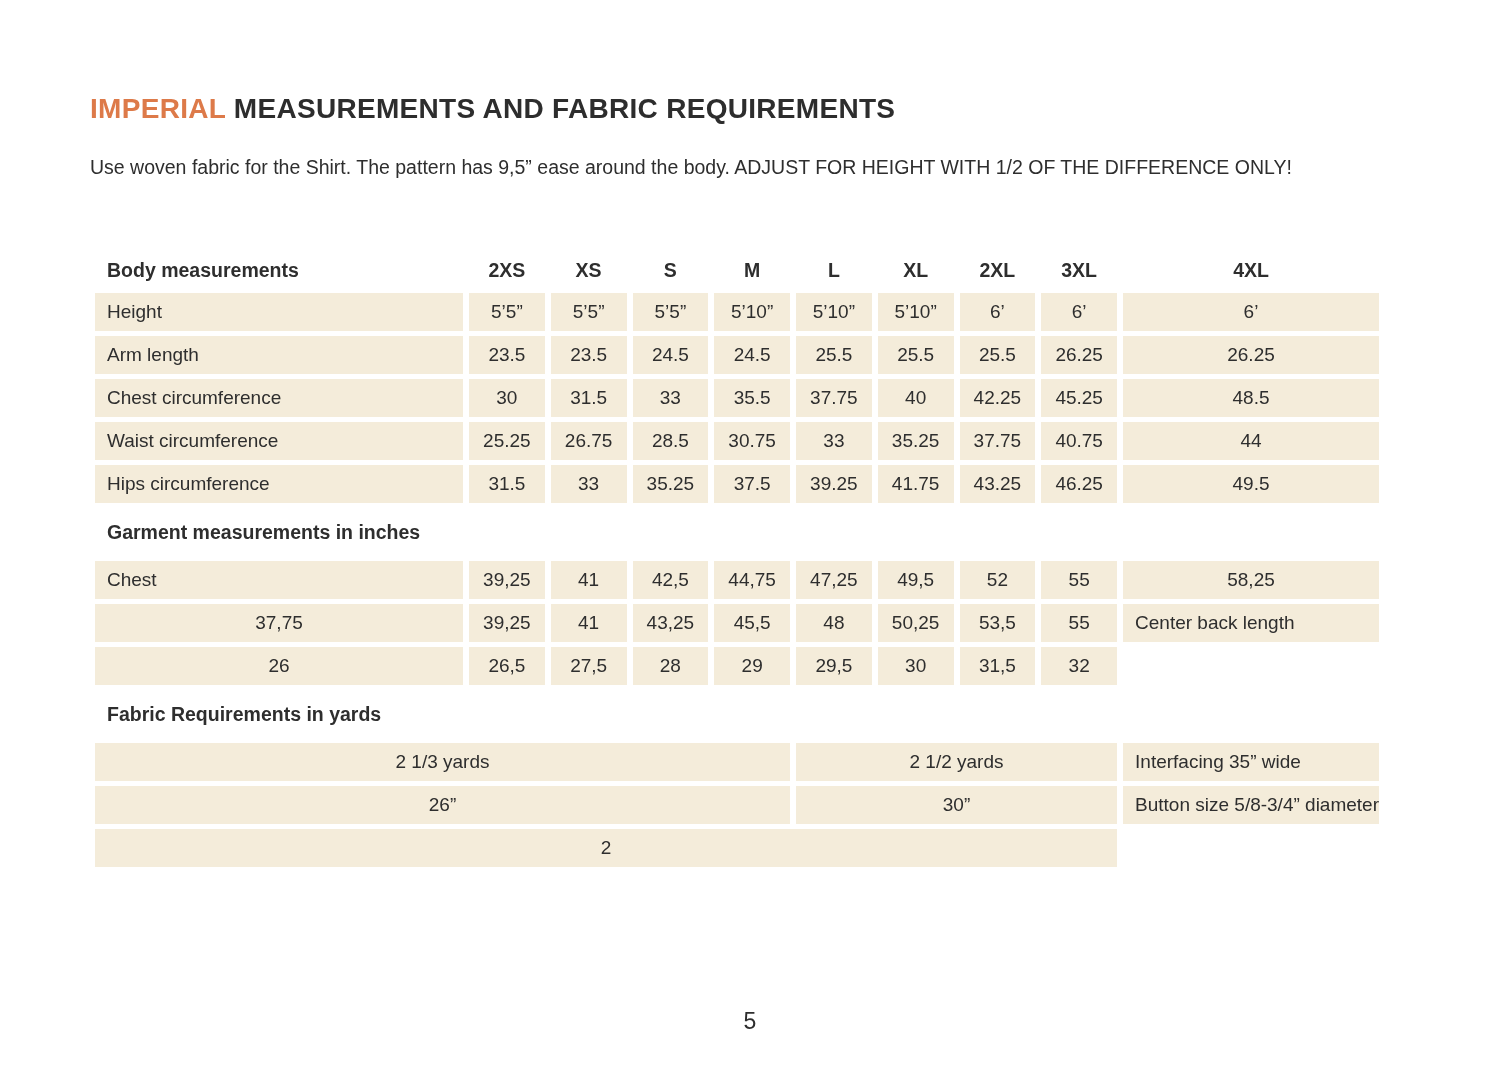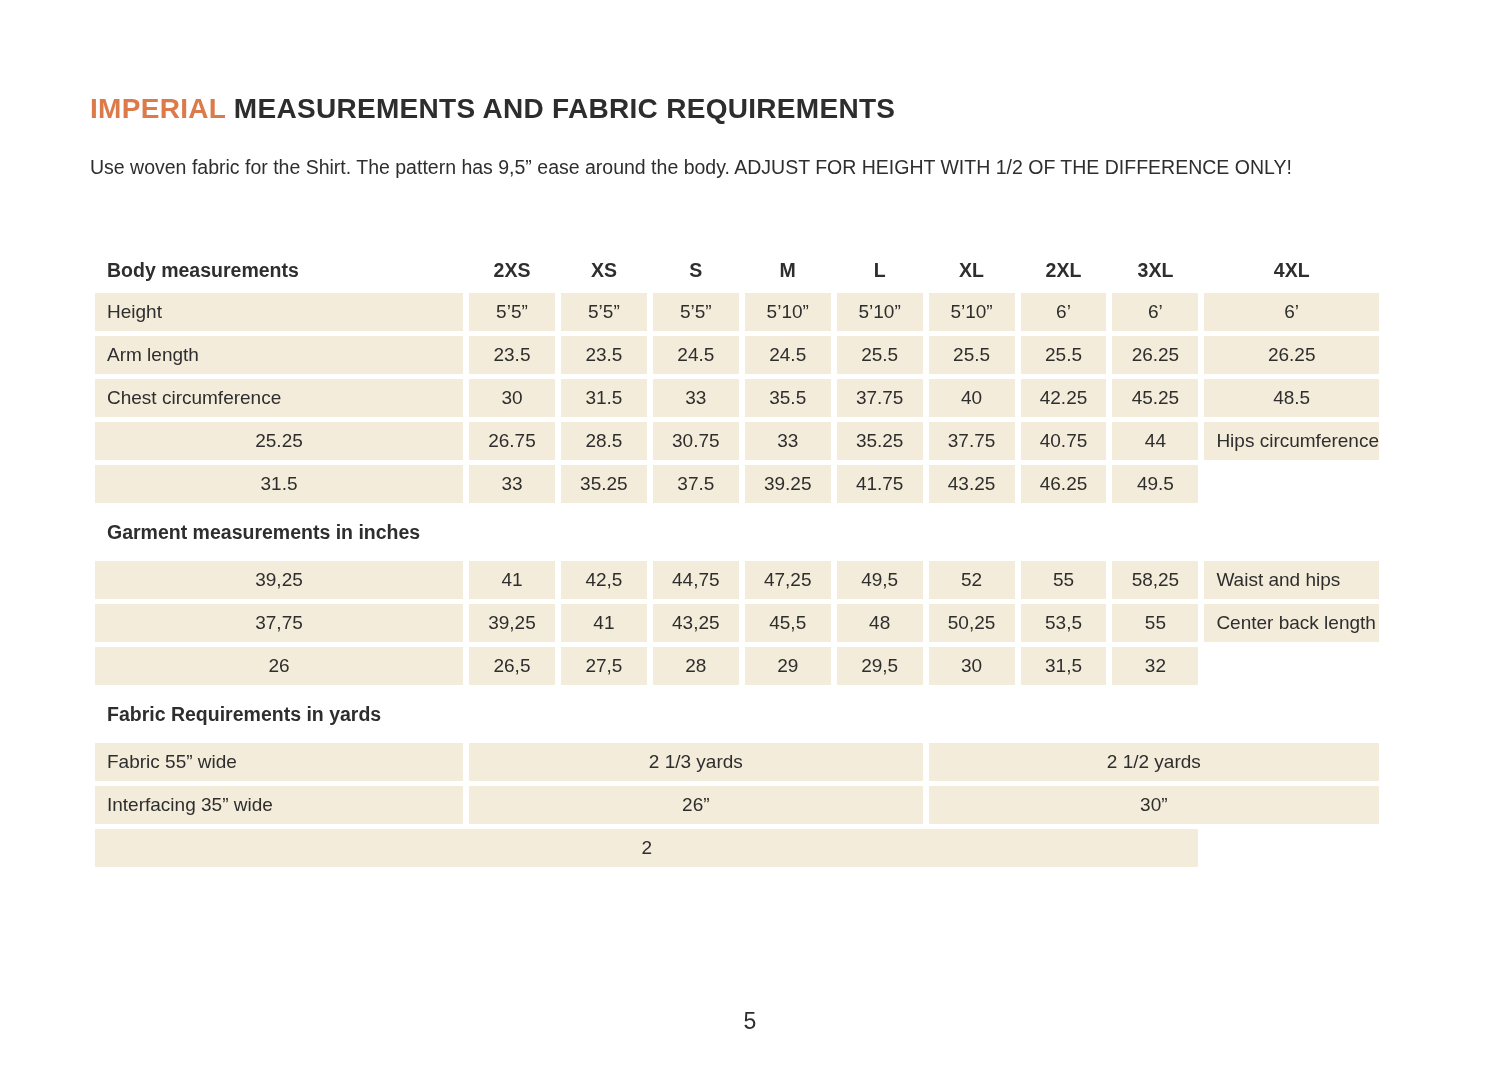--- a/index.html
+++ b/index.html
@@ -102,20 +102,21 @@
     <div class="c">30</div>
     <div class="c">31.5</div>
     <div class="c">33</div>
     <div class="c">35.5</div>
     <div class="c">37.75</div>
     <div class="c">40</div>
     <div class="c">42.25</div>
     <div class="c">45.25</div>
     <div class="c">48.5</div>
 
+    <div class="c lab">Waist circumference</div>
     <div class="c">25.25</div>
     <div class="c">26.75</div>
     <div class="c">28.5</div>
     <div class="c">30.75</div>
     <div class="c">33</div>
     <div class="c">35.25</div>
     <div class="c">37.75</div>
     <div class="c">40.75</div>
     <div class="c">44</div>
 
@@ -125,31 +126,31 @@
     <div class="c">35.25</div>
     <div class="c">37.5</div>
     <div class="c">39.25</div>
     <div class="c">41.75</div>
     <div class="c">43.25</div>
     <div class="c">46.25</div>
     <div class="c">49.5</div>
 
     <div class="sec">Garment measurements in inches</div>
 
+    <div class="c lab">Chest</div>
     <div class="c">39,25</div>
     <div class="c">41</div>
     <div class="c">42,5</div>
     <div class="c">44,75</div>
     <div class="c">47,25</div>
     <div class="c">49,5</div>
     <div class="c">52</div>
     <div class="c">55</div>
     <div class="c">58,25</div>
 
-    <div class="c lab">Waist and hips</div>
     <div class="c">37,75</div>
     <div class="c">39,25</div>
     <div class="c">41</div>
     <div class="c">43,25</div>
     <div class="c">45,5</div>
     <div class="c">48</div>
     <div class="c">50,25</div>
     <div class="c">53,5</div>
     <div class="c">55</div>
 
@@ -159,27 +160,27 @@
     <div class="c">27,5</div>
     <div class="c">28</div>
     <div class="c">29</div>
     <div class="c">29,5</div>
     <div class="c">30</div>
     <div class="c">31,5</div>
     <div class="c">32</div>
 
     <div class="sec">Fabric Requirements in yards</div>
 
-    <div class="c lab">Fabric 55” wide</div>
     <div class="c sp5">2 1/3 yards</div>
     <div class="c sp4">2 1/2 yards</div>
 
     <div class="c lab">Interfacing 35” wide</div>
     <div class="c sp5">26”</div>
     <div class="c sp4">30”</div>
 
+    <div class="c lab">Button size 5/8-3/4” diameter</div>
     <div class="c sp9">2</div>
 
   </div>
 
   <div class="page-number">5</div>
 
 </div>
 
 </body></html>

